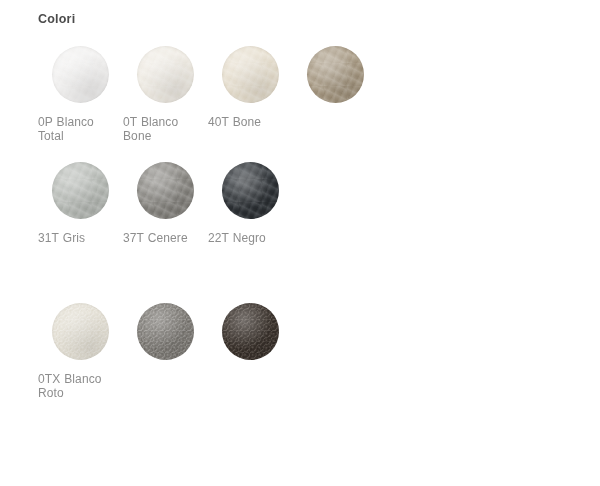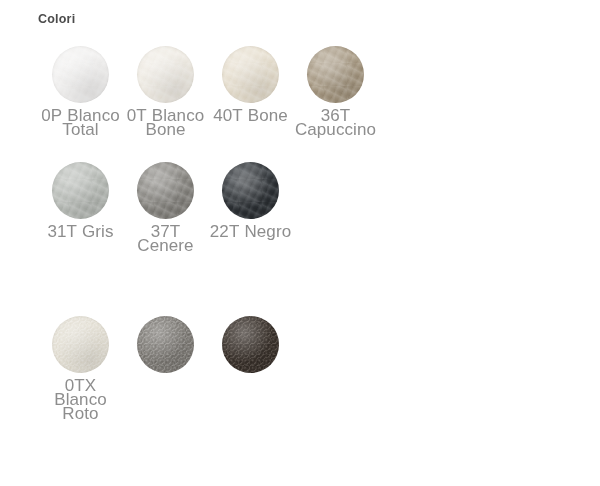--- a/index.html
+++ b/index.html
@@ -35,21 +35,21 @@
   }
 
   
   .swatch-group {
     position: absolute;
     left: 38px;
     width: 540px;
   }
   .swatch-group.row1 { top: 46px; }
   .swatch-group.row2 { top: 162px; }
-  .swatch-group.row3 { top: 316px; }
+  .swatch-group.row3 { top: 303px; }
 
   .swatch-row {
     display: flex;
     flex-direction: row;
     align-items: flex-start;
   }
 
   .swatch-cell {
     width: 85px;
     flex: 0 0 85px;
@@ -128,24 +128,24 @@
         rgba(0,0,0,0.00) 62%);
   }
   .swatch-disc .edge {
     position: absolute;
     inset: 0;
     border-radius: 50%;
     box-shadow: inset 0 0 3px rgba(0,0,0,0.09);
   }
 
   .swatch-label {
-    margin-top: 6px;
+    margin-top: 12px;
     width: 85px;
-    text-align: center;
-    font-size: 17px;
+    text-align: left;
+    font-size: 12px;
     line-height: 14px;
     color: #8d8d8d;
     letter-spacing: 0.1px;
     word-spacing: 0.5px;
   }
 </style>
 </head>
 <body>
 
 <div id="page">
@@ -177,21 +177,20 @@
             <div class="edge"></div>
           </div>
           <div class="swatch-label">40T Bone</div>
         </div>
         <div class="swatch-cell">
           <div class="swatch-disc" style="background-color: rgb(165, 151, 129);">
             <div class="tex"></div>
             <div class="shade"></div>
             <div class="edge"></div>
           </div>
-          <div class="swatch-label">36T Capuccino</div>
         </div>
       </div>
   </div>
 
   <div class="swatch-group row2">
     <div class="swatch-row">
         <div class="swatch-cell">
           <div class="swatch-disc" style="background-color: rgb(182, 186, 181);">
             <div class="tex"></div>
             <div class="shade"></div>

